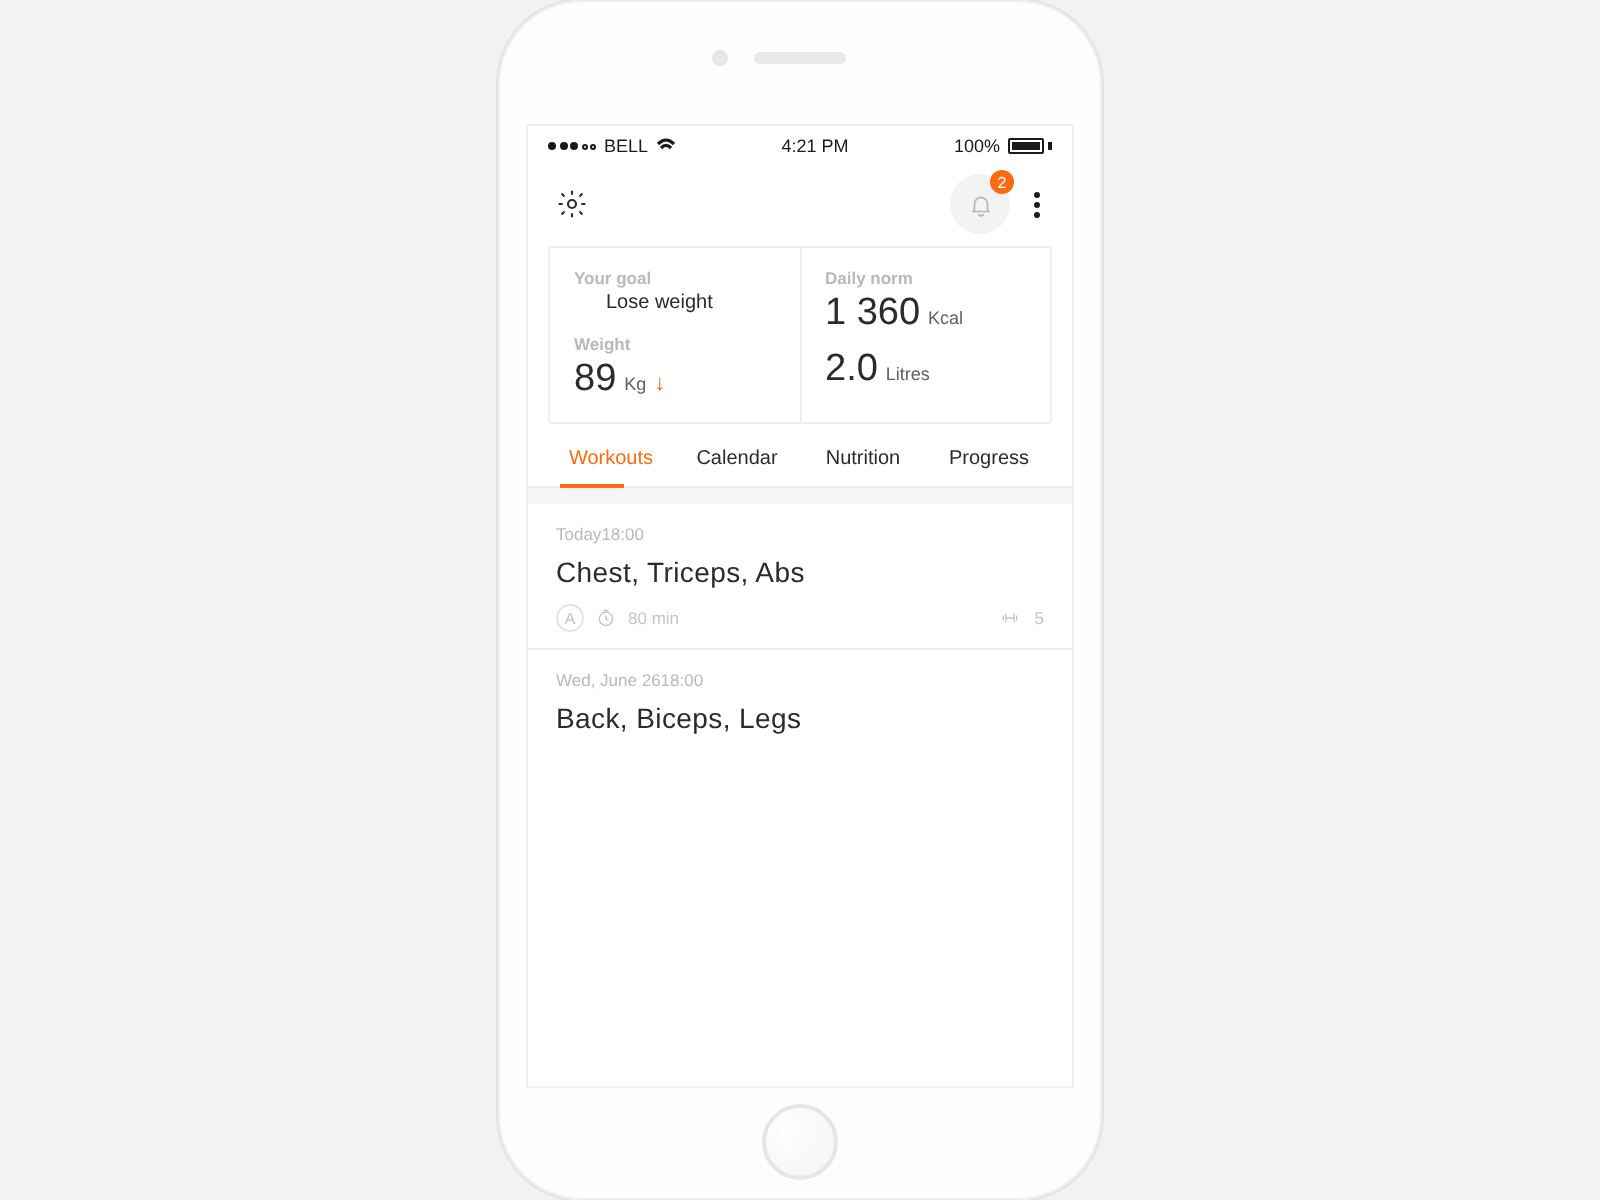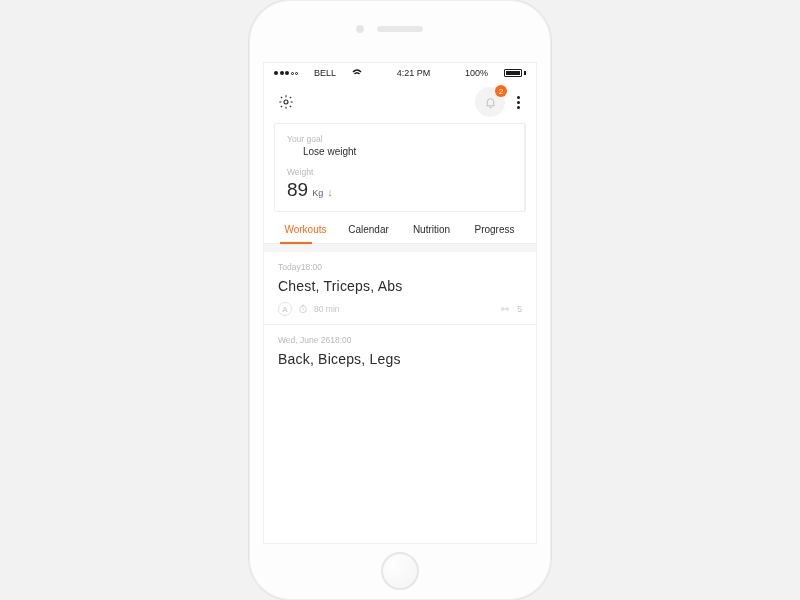--- a/index.html
+++ b/index.html
@@ -38,21 +38,21 @@
     overflow: hidden;
     font-size: 11px;
     color: #2b2b2b;
     position: relative;
   }
   
   .statusbar {
     display: flex; justify-content: space-between; align-items: center;
     padding: 5px 10px 3px 10px; font-size: 9px; color: #1a1a1a;
   }
-  .statusbar .left, .statusbar .right { display: flex; align-items: center; gap: 16px; }
+  .statusbar .left, .statusbar .right { display: flex; align-items: center; gap: 4px; }
   .signal { display: flex; gap: 1.5px; align-items: center; }
   .signal span { width: 4px; height: 4px; border-radius: 50%; background: #1a1a1a; }
   .signal span.empty { background: none; border:1px solid #1a1a1a; width:3px; height:3px; }
   .battery { display: flex; align-items: center; gap: 2px; }
   .batt-body { width: 18px; height: 8px; border: 1px solid #1a1a1a; border-radius: 1px; position: relative; }
   .batt-body::after { content:""; position:absolute; inset:1px; background:#1a1a1a; }
   .batt-tip { width: 2px; height: 4px; background: #1a1a1a; }
   
   .topicons {
     display: flex; justify-content: space-between; align-items: center;
@@ -105,21 +105,21 @@
   .circ svg { width:14px; height:14px; }
   .username { font-size:13px; color:#2b2b2b; }
   
   .card {
     margin: 6px 10px 0 10px;
     border:1px solid #eee; border-radius:2px;
     display:flex;
   }
   .card .col { flex:1; padding:10px 12px; }
   .card .col:first-child { border-right:1px solid #eee; }
-  .lab { font-size:8.5px; color:#b9b9b9; margin-bottom:2px; }
+  .lab { font-size:8.5px; color:#b9b9b9; margin-bottom:2px;font-weight:bold; }
   .goalval { font-size:10px; color:#2b2b2b; margin-bottom:10px;padding-left:16px; }
   .bignum { font-size:19px; font-weight:400; color:#2b2b2b; display:flex; align-items:baseline; gap:4px; }
   .unit { font-size:9px; color:#606060; }
   .arrow-down { color:#ff6a13; font-size:11px; }
   
   .tabs {
     display:flex; gap:0; padding: 12px 10px 0 10px;
     border-bottom:1px solid #eee; font-size:10px;
   }
   .tab { flex:1; text-align:center; padding-bottom:8px; color:#2b2b2b; cursor:pointer; }
@@ -204,20 +204,32 @@
       <div class="col">
         <div class="lab">Your goal</div>
         <div class="goalval">Lose weight</div>
         <div class="lab">Weight</div>
         <div class="bignum">
           <span>89</span>
           <span class="unit">Kg</span>
           <span class="arrow-down">↓</span>
         </div>
       </div>
+      <div class="col">
+        <div class="lab">Daily norm</div>
+        <div class="bignum">
+          <span>1 360</span>
+          <span class="unit">Kcal</span>
+        </div>
+        <div style="height:6px"></div>
+        <div class="bignum">
+          <span>2.0</span>
+          <span class="unit">Litres</span>
+        </div>
+      </div>
     </div>
 
     <div class="tabs">
       <div class="tab active">Workouts</div>
       <div class="tab">Calendar</div>
       <div class="tab">Nutrition</div>
       <div class="tab">Progress</div>
     </div>
     <div class="gap"></div>
 

